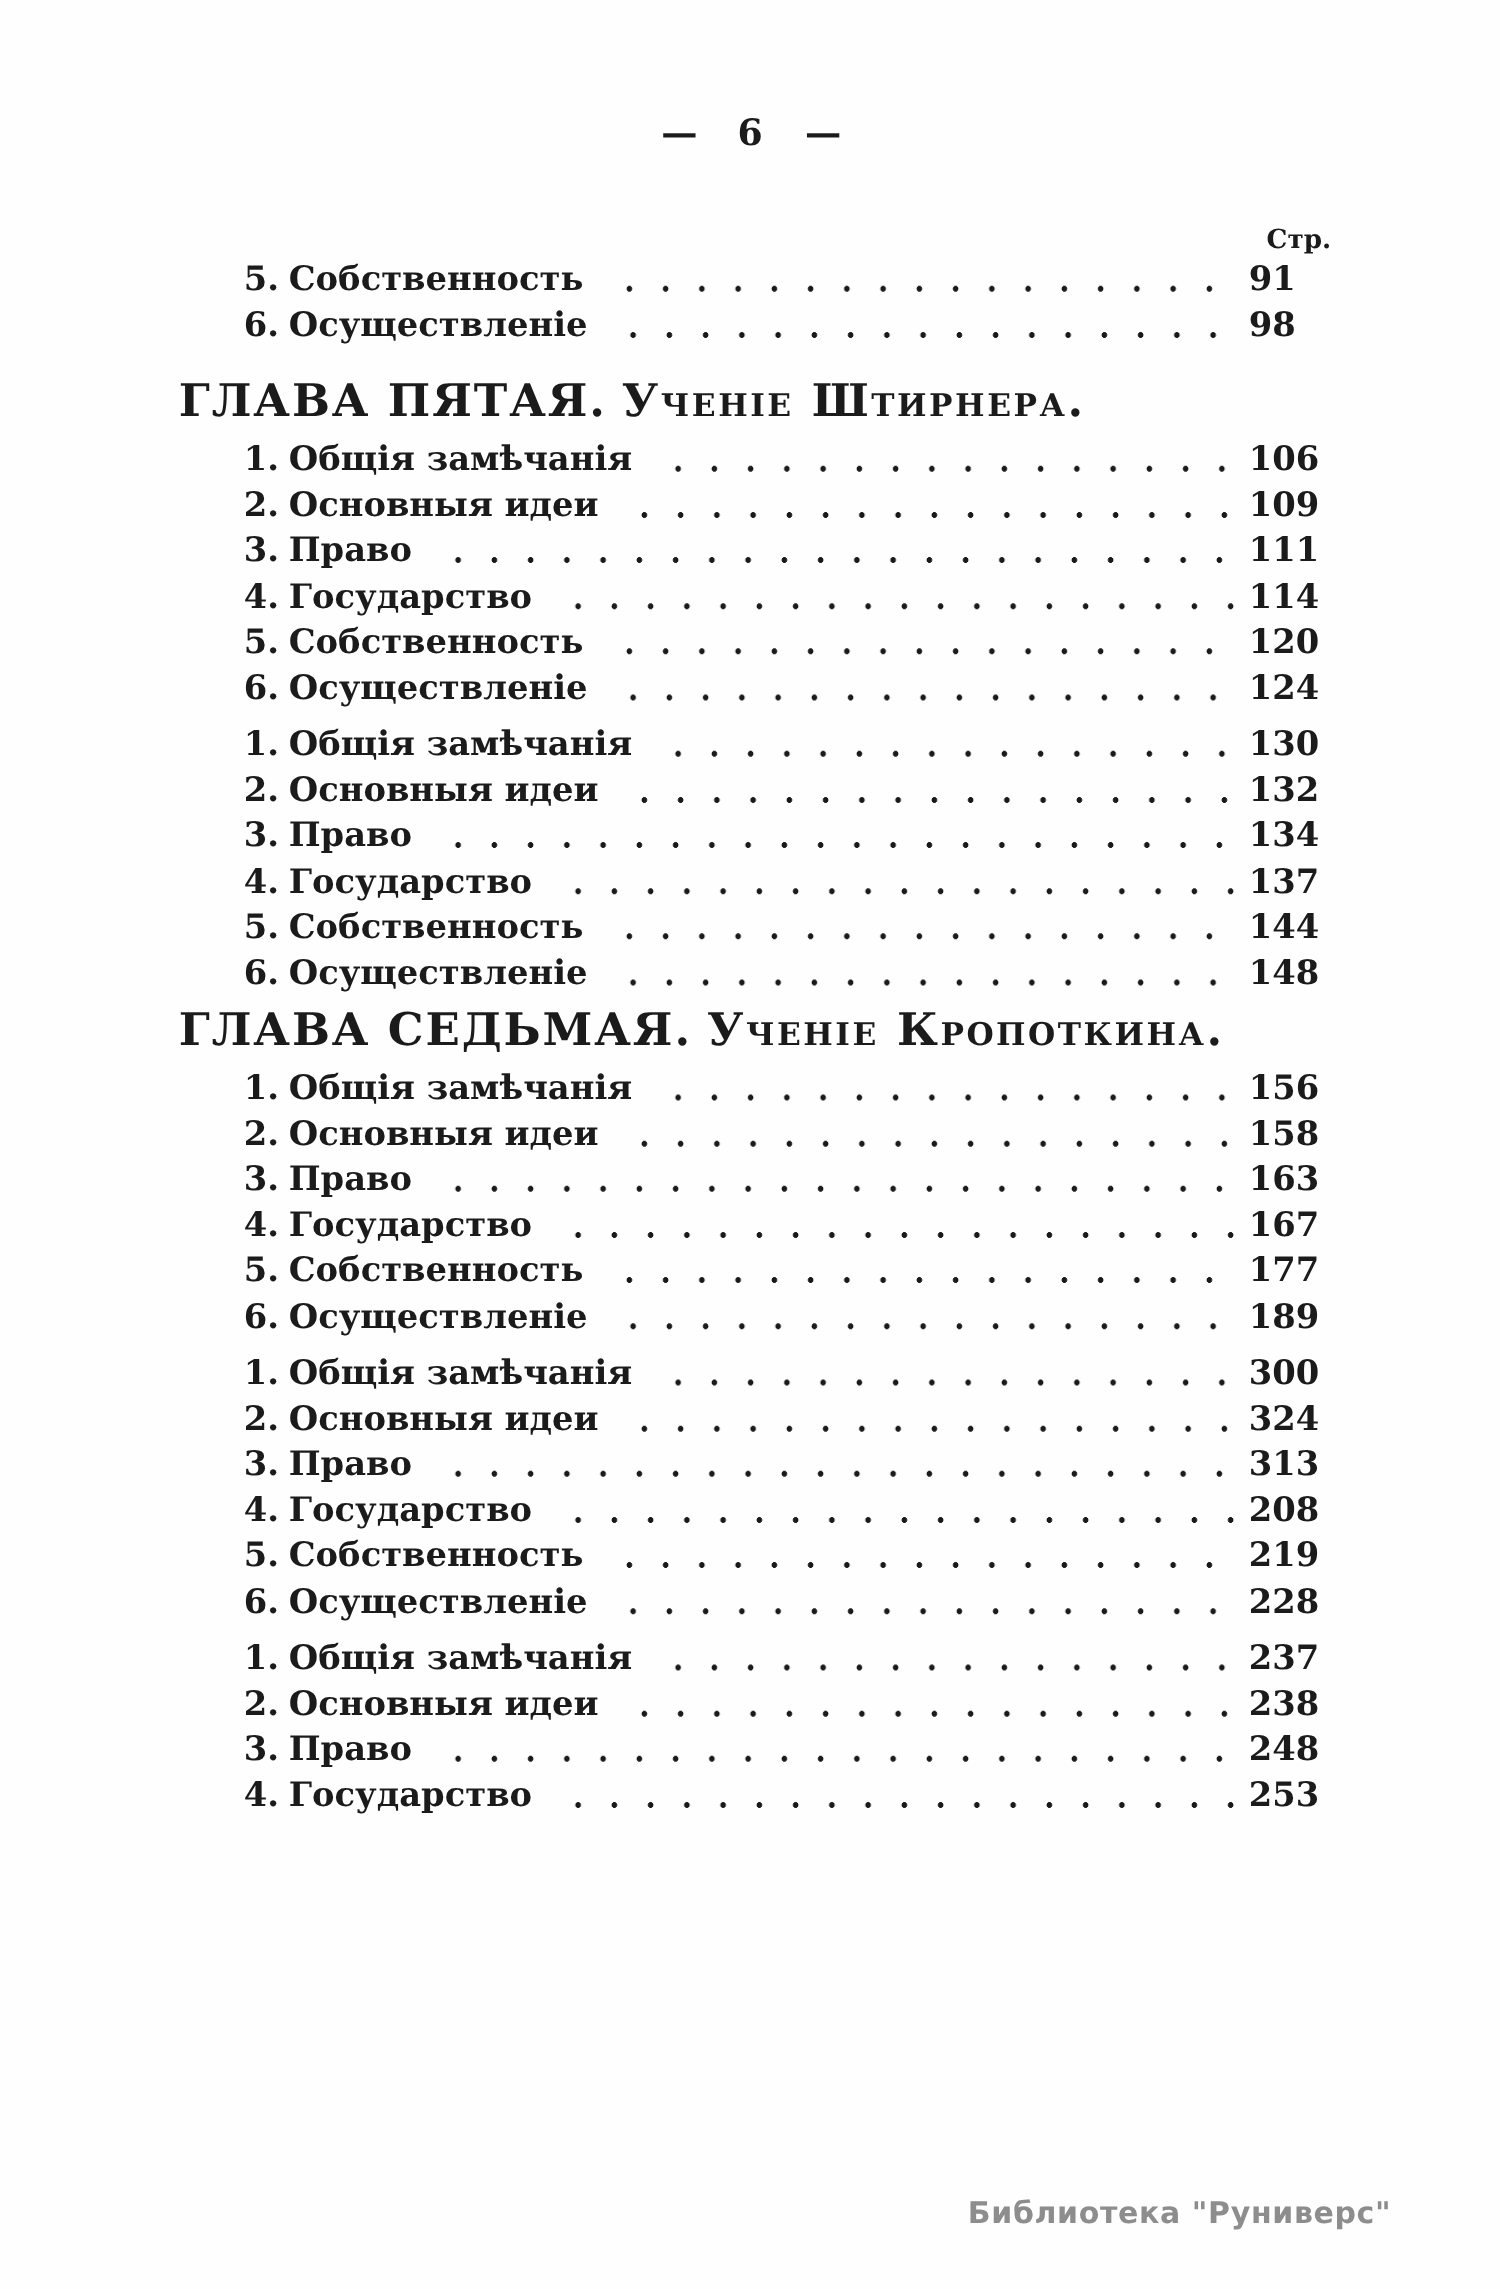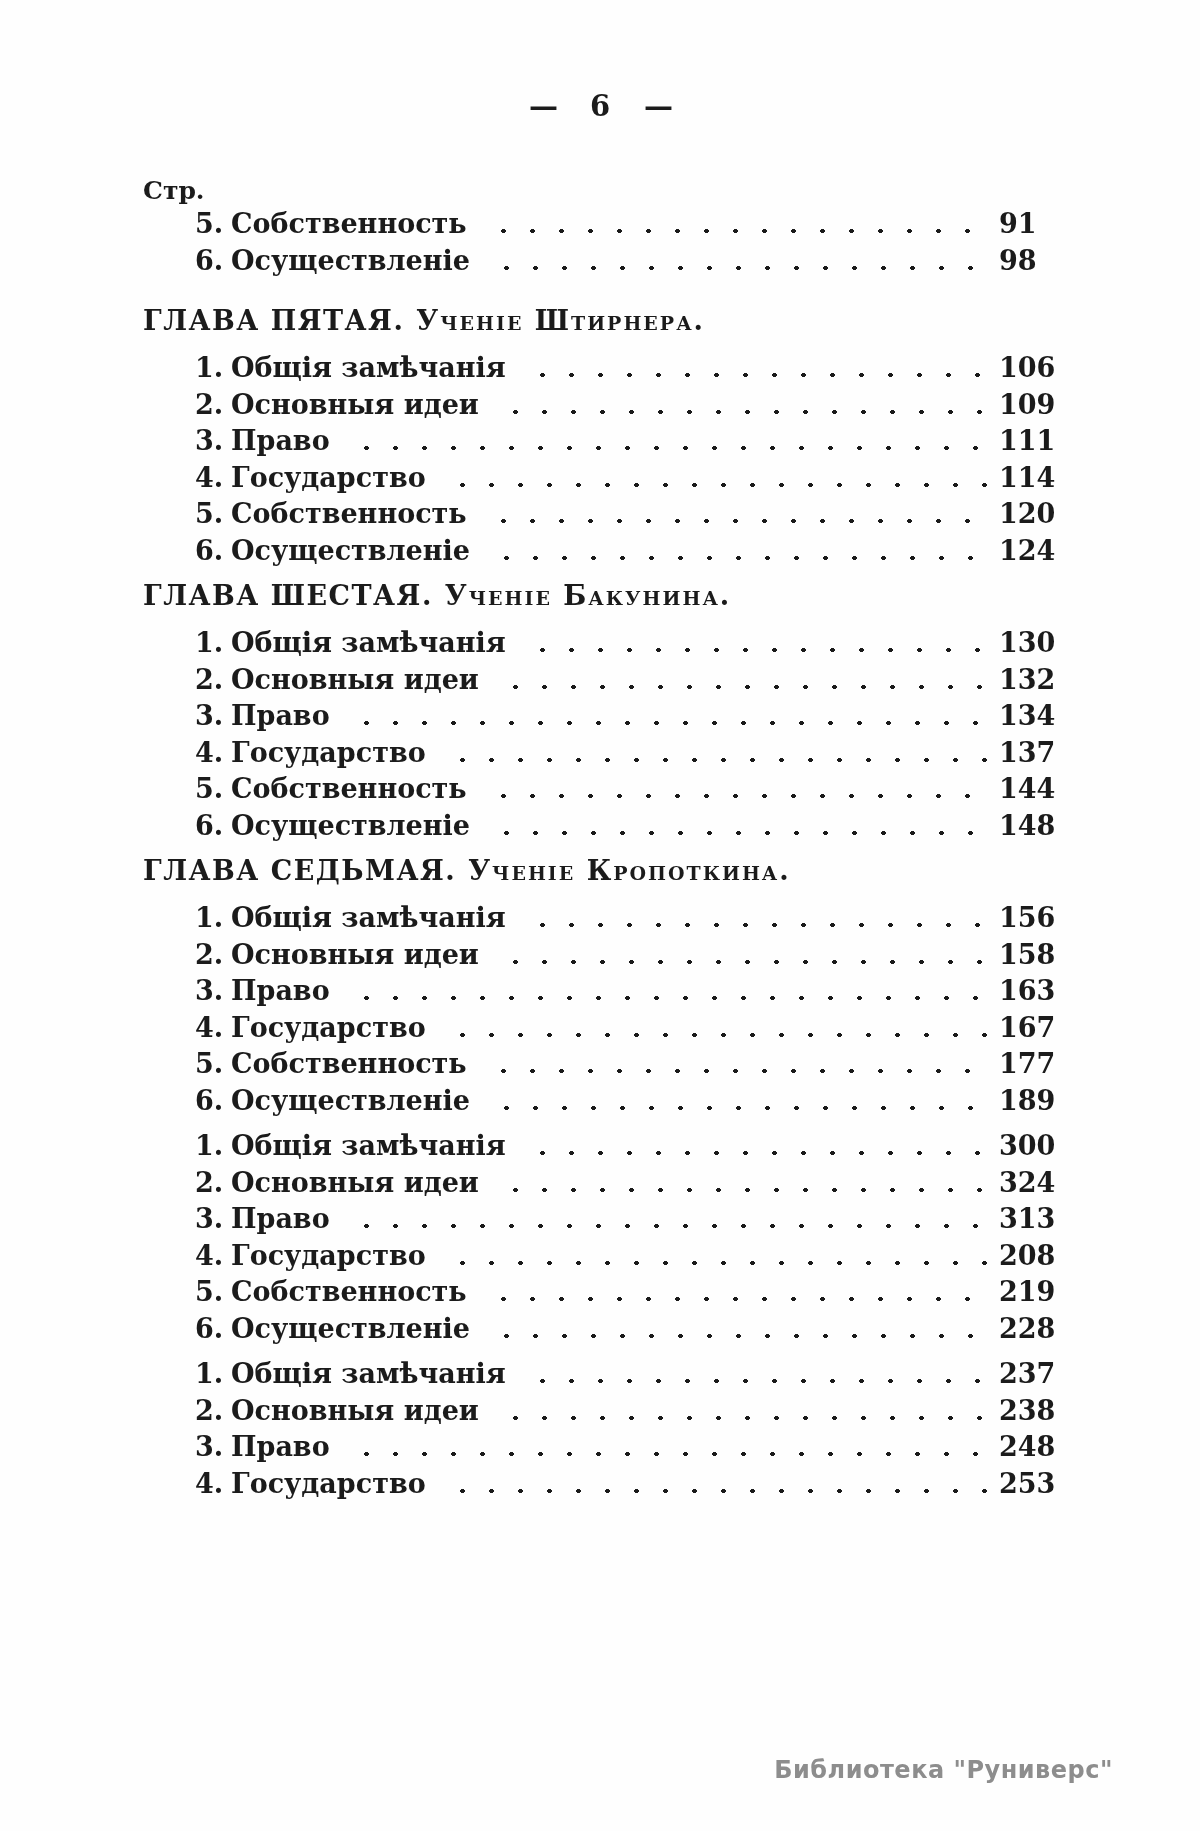--- a/index.html
+++ b/index.html
@@ -30,34 +30,34 @@
   .folio .num {
     margin: 0 34px;
   }
   
   .content {
     margin-left: 143px;
     margin-right: 135px; 
   }
   .str-header {
     margin-top: 54px;
-    text-align: left;
-    font-size: 25px;
+    text-align: right;
+    font-size: 21px;
     font-weight: bold;
     line-height: 30px;
   }
   .toc-section {
     margin-top: 9px;
   }
   .toc-section.partial {
     margin-top: 0;
     margin-bottom: 24px;
   }
   .toc-heading {
-    font-size: 27px;
+    font-size: 36px;
     font-weight: bold;
     line-height: 36px;
     margin: 0 0 11px 0;
     letter-spacing: 1.5px;
     white-space: nowrap;
   }
   .toc-heading .chapter-title {
     font-variant: small-caps;
     margin-left: 12px;
     letter-spacing: 2px;
@@ -189,23 +189,20 @@
     <span class="row-indent"></span>
     <span class="row-num">6.</span>
     <span class="row-title">Осуществленіе</span>
     <span class="leader"></span>
     <span class="row-page">124</span>
   </div>
 </div>
   </div>
 
   <div class="toc-section">
-    <h2 class="toc-heading">
-      <span class="chapter-label">ГЛАВА ШЕСТАЯ.</span><span class="chapter-title">Ученіе Бакунина.</span>
-    </h2>
     <div class="section-items">
   <div class="toc-row">
     <span class="row-indent"></span>
     <span class="row-num">1.</span>
     <span class="row-title">Общія замѣчанія</span>
     <span class="leader"></span>
     <span class="row-page">130</span>
   </div>
 
   <div class="toc-row">

